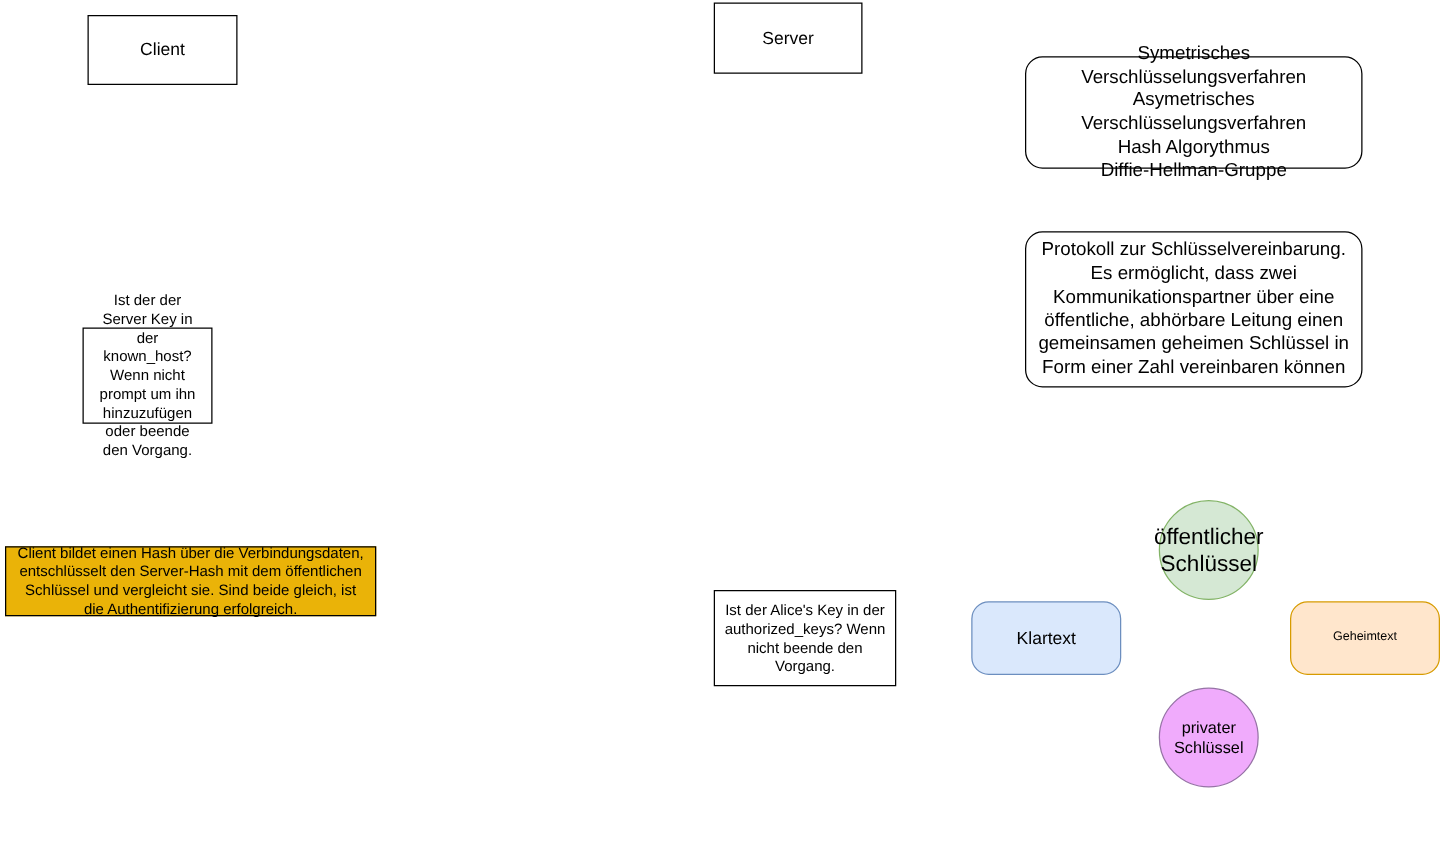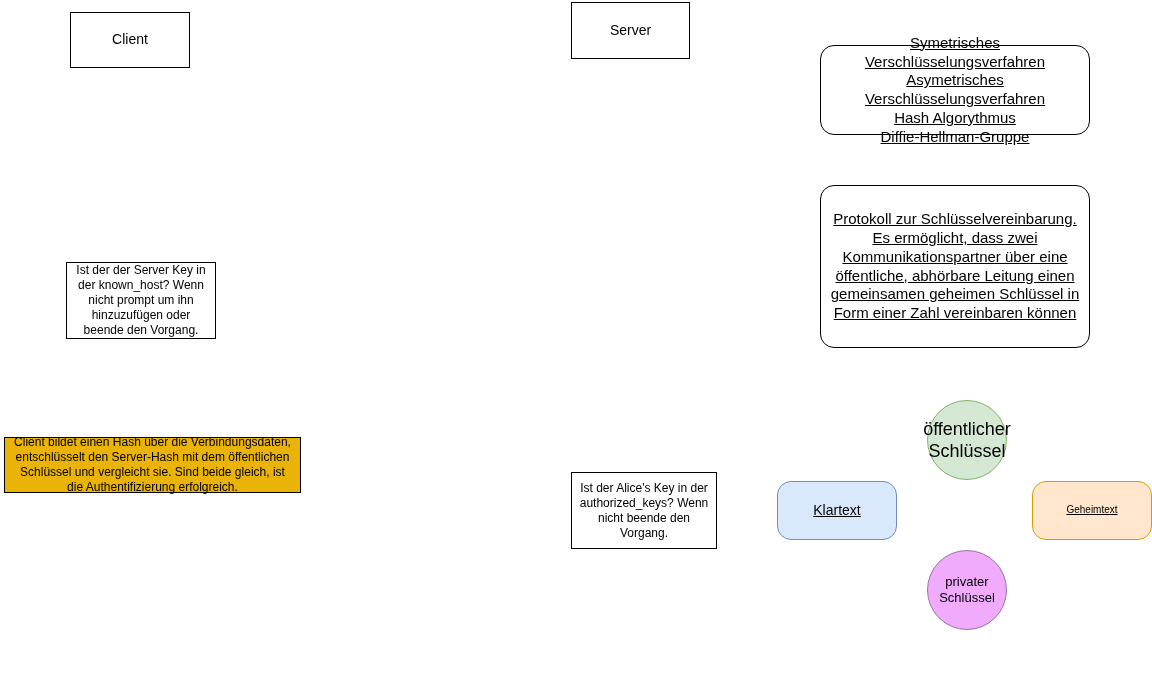--- a/index.html
+++ b/index.html
@@ -24,21 +24,20 @@
     justify-content: center;
     text-align: center;
     line-height: 1.25;
   }
   .box-plain {
     background: #ffffff;
     border: 1px solid #000000;
   }
   .rounded {
     border-radius: 14px;
-    text-decoration: underline;
   }
   .ellipse {
     border-radius: 50%;
   }
   .node span {
     display: block;
     padding: 0 6px;
   }
 </style>
 </head>
@@ -50,25 +49,25 @@
     </div>
     <div class="node box-plain" style="left: 571px; top: 2px; width: 119px; height: 57px; background: rgb(255, 255, 255); border: 1px solid rgb(0, 0, 0); font-size: 14px;">
       <span style="white-space: pre-line;">Server</span>
     </div>
     <div class="node rounded" style="left: 820px; top: 45px; width: 270px; height: 90px; background: rgb(255, 255, 255); border: 1px solid rgb(0, 0, 0); font-size: 15px;">
       <span style="white-space: pre-line;">Symetrisches Verschlüsselungsverfahren
 Asymetrisches Verschlüsselungsverfahren
 Hash Algorythmus
 Diffie-Hellman-Gruppe</span>
     </div>
-    <div class="node rounded" style="left: 820px; top: 185px; width: 270px; height: 163px; background: rgb(255, 255, 255); border: 1px solid rgb(0, 0, 0); font-size: 15px;">
+    <div class="node rounded" style="left: 820px; top: 185px; width: 270px; height: 125px; background: rgb(255, 255, 255); border: 1px solid rgb(0, 0, 0); font-size: 15px;">
       <span style="white-space: pre-line;">Protokoll zur Schlüsselvereinbarung.
 Es ermöglicht, dass zwei Kommunikationspartner über eine öffentliche, abhörbare Leitung einen gemeinsamen geheimen Schlüssel in Form einer Zahl vereinbaren können</span>
     </div>
-    <div class="node box-plain" style="left: 66px; top: 262px; width: 150px; height: 77px; background: rgb(255, 255, 255); border: 1px solid rgb(0, 0, 0); font-size: 12px;">
+    <div class="node box-plain" style="left: 66px; top: 262px; width: 104px; height: 77px; background: rgb(255, 255, 255); border: 1px solid rgb(0, 0, 0); font-size: 12px;">
       <span style="white-space: pre-line;">Ist der der Server Key in der known_host? Wenn nicht prompt um ihn hinzuzufügen oder beende den Vorgang.</span>
     </div>
     <div class="node box-plain" style="left: 4px; top: 437px; width: 297px; height: 56px; background: #eab308; border: 1px solid rgb(0, 0, 0); font-size: 12px;">
       <span style="white-space: pre-line;">Client bildet einen Hash über die Verbindungsdaten, entschlüsselt den Server-Hash mit dem öffentlichen Schlüssel und vergleicht sie. Sind beide gleich, ist die Authentifizierung erfolgreich.</span>
     </div>
     <div class="node box-plain" style="left: 571px; top: 472px; width: 146px; height: 77px; background: rgb(255, 255, 255); border: 1px solid rgb(0, 0, 0); font-size: 12px;">
       <span style="white-space: pre-line;">Ist der Alice's Key in der authorized_keys? Wenn nicht beende den Vorgang.</span>
     </div>
     <div class="node ellipse" style="left: 927px; top: 400px; width: 80px; height: 80px; background: rgb(213, 232, 212); border: 1px solid rgb(130, 179, 102); font-size: 18px;">
       <span style="white-space: pre-line;">öffentlicher Schlüssel</span>

